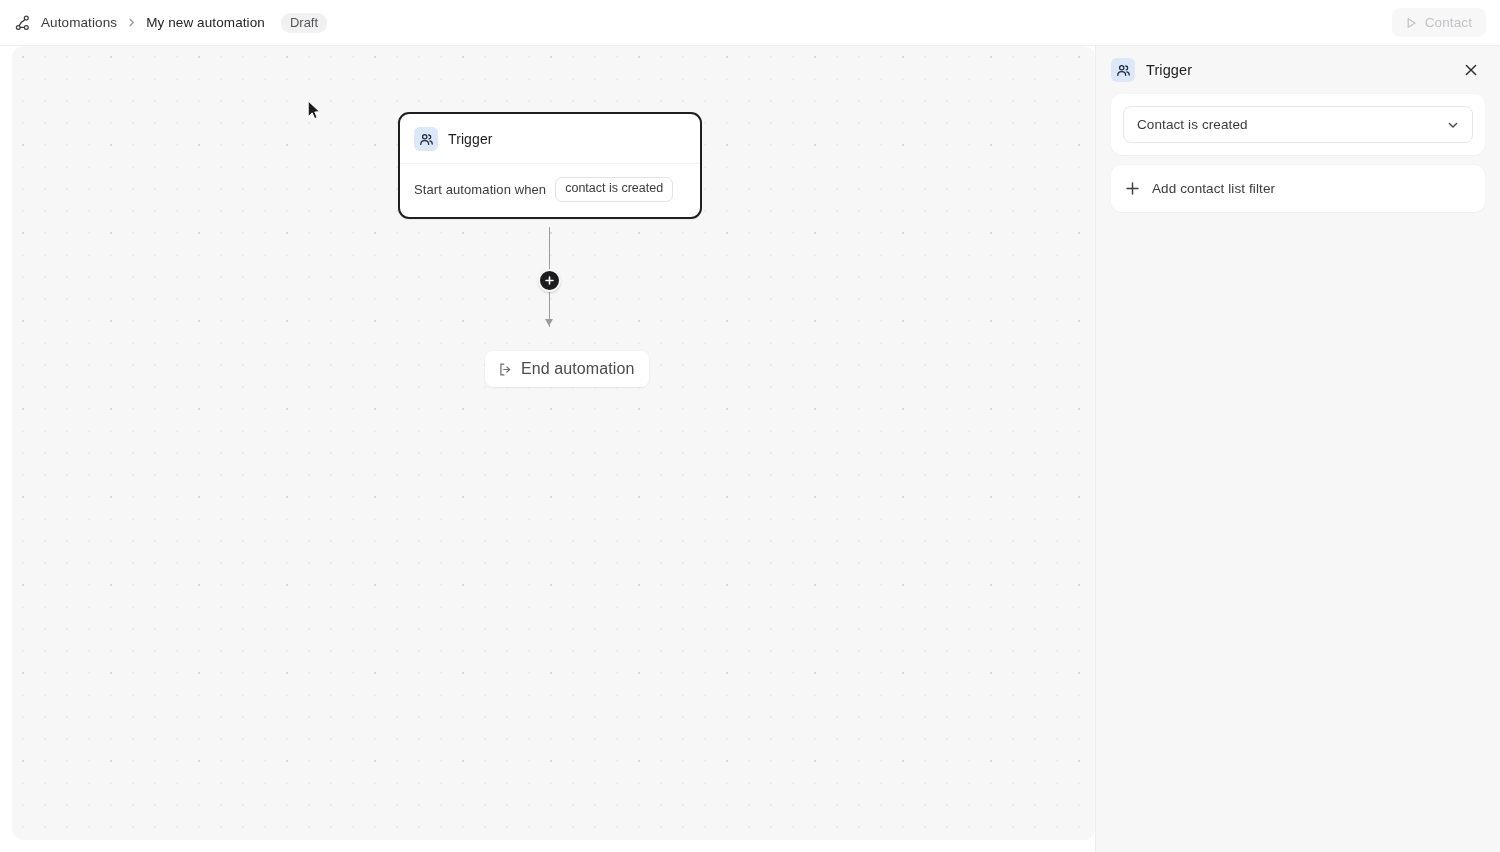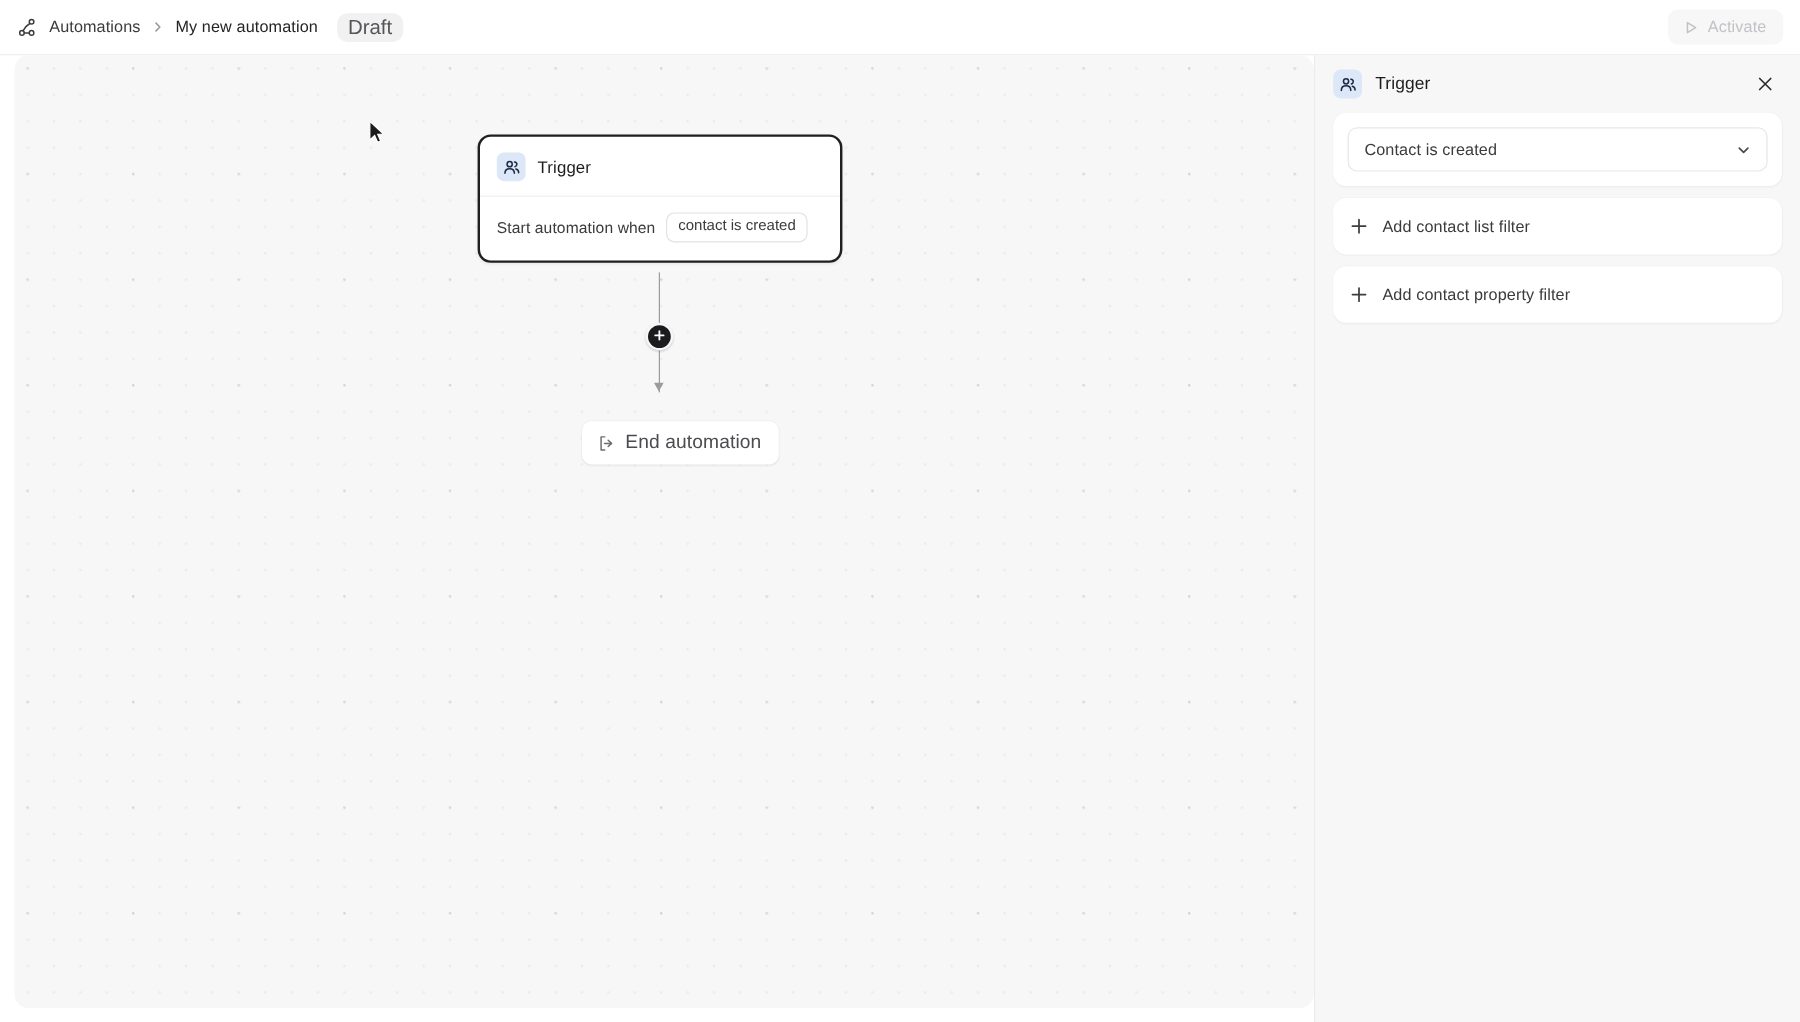--- a/index.html
+++ b/index.html
@@ -72,21 +72,21 @@
 
   .bc-current {
     font-size: 13.5px;
     color: #242424;
     letter-spacing: 0.1px;
     white-space: nowrap;
   }
 
   .badge-draft {
     margin-left: 7px;
-    font-size: 17px;
+    font-size: 13px;
     color: #55565a;
     background: #f1f1f2;
     border-radius: 9px;
     padding: 3px 9px 4px 9px;
     line-height: 1;
     white-space: nowrap;
     text-align: right;
   }
 
   .activate-btn {
@@ -412,21 +412,21 @@
       <span class="bc-current">My new automation</span>
       <span class="badge-draft">Draft</span>
     </div>
 
     <button class="activate-btn">
       <span class="activate-icon">
         <svg width="14" height="14" viewBox="0 0 14 14" fill="none" stroke="currentColor" stroke-width="1.25" stroke-linejoin="round">
           <path d="M4.2 2.8 L11 7 L4.2 11.2 Z"></path>
         </svg>
       </span>
-      <span>Activate</span>
+      <span>Contact</span>
     </button>
   </div>
 
   <div class="canvas">
 
     <div class="node-trigger">
       <div class="node-head">
         <span class="node-badge">
           <svg width="15" height="15" viewBox="0 0 16 16" fill="none" stroke="currentColor" stroke-width="1.35" stroke-linecap="round" stroke-linejoin="round">
             <circle cx="6.1" cy="5.1" r="2.3"></circle>
@@ -509,25 +509,17 @@
 
       <div class="filter-card">
         <span class="filter-plus">
           <svg width="15" height="15" viewBox="0 0 14 14" fill="none" stroke="currentColor" stroke-width="1.35" stroke-linecap="round">
             <path d="M7 1.9 V12.1 M1.9 7 H12.1"></path>
           </svg>
         </span>
         <span class="filter-label">Add contact list filter</span>
       </div>
 
-      <div class="filter-card">
-        <span class="filter-plus">
-          <svg width="15" height="15" viewBox="0 0 14 14" fill="none" stroke="currentColor" stroke-width="1.35" stroke-linecap="round">
-            <path d="M7 1.9 V12.1 M1.9 7 H12.1"></path>
-          </svg>
-        </span>
-        <span class="filter-label">Add contact property filter</span>
-      </div>
 
     </div>
   </div>
 
 </div>
 
 </body></html>

